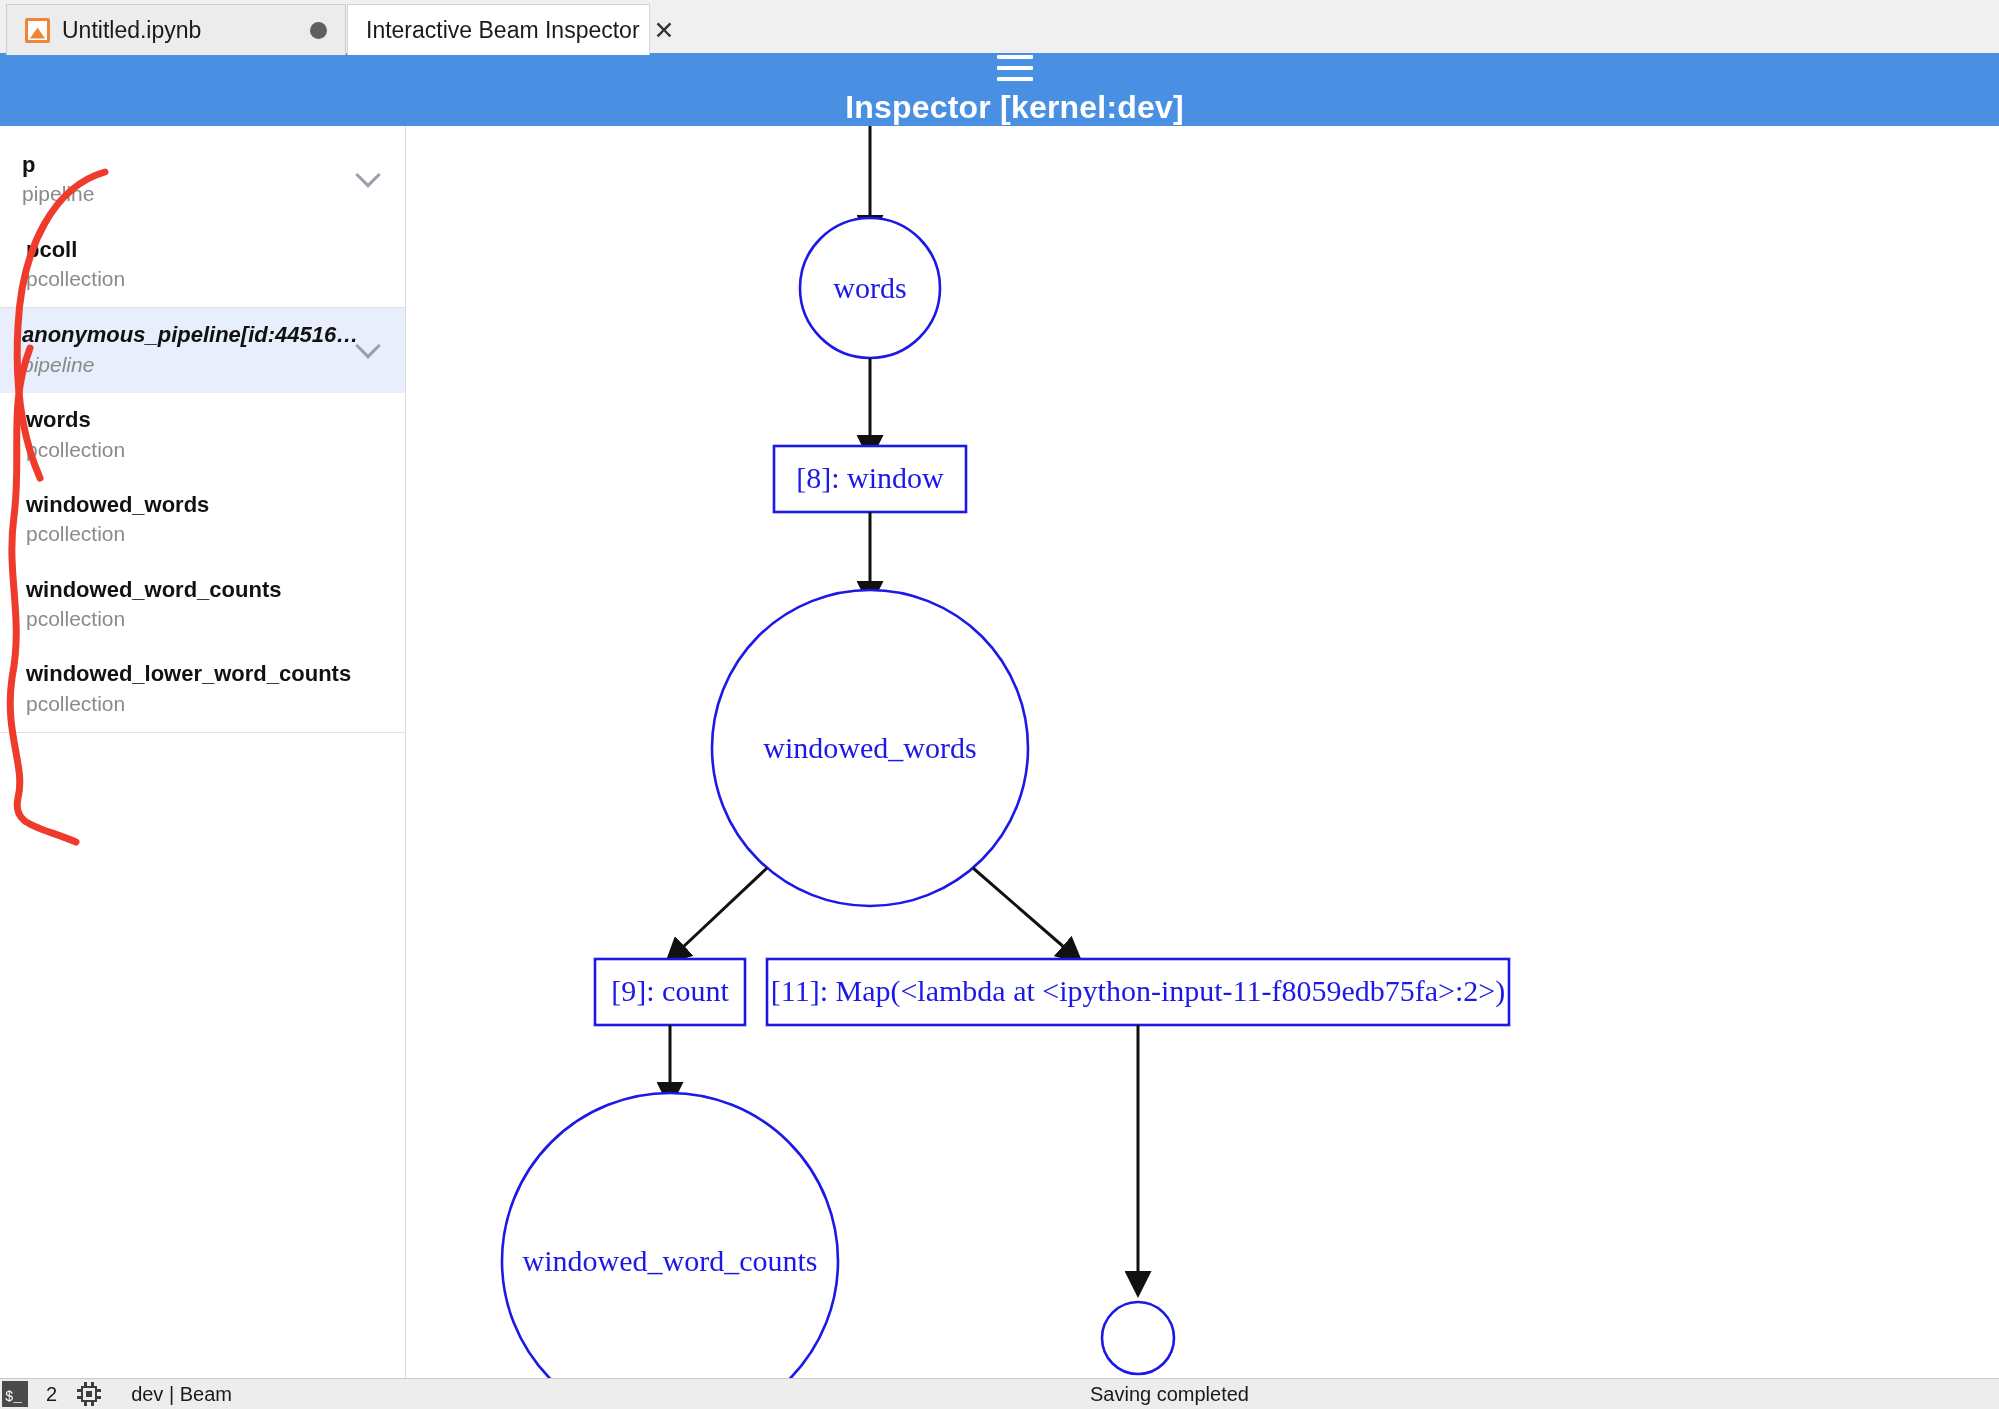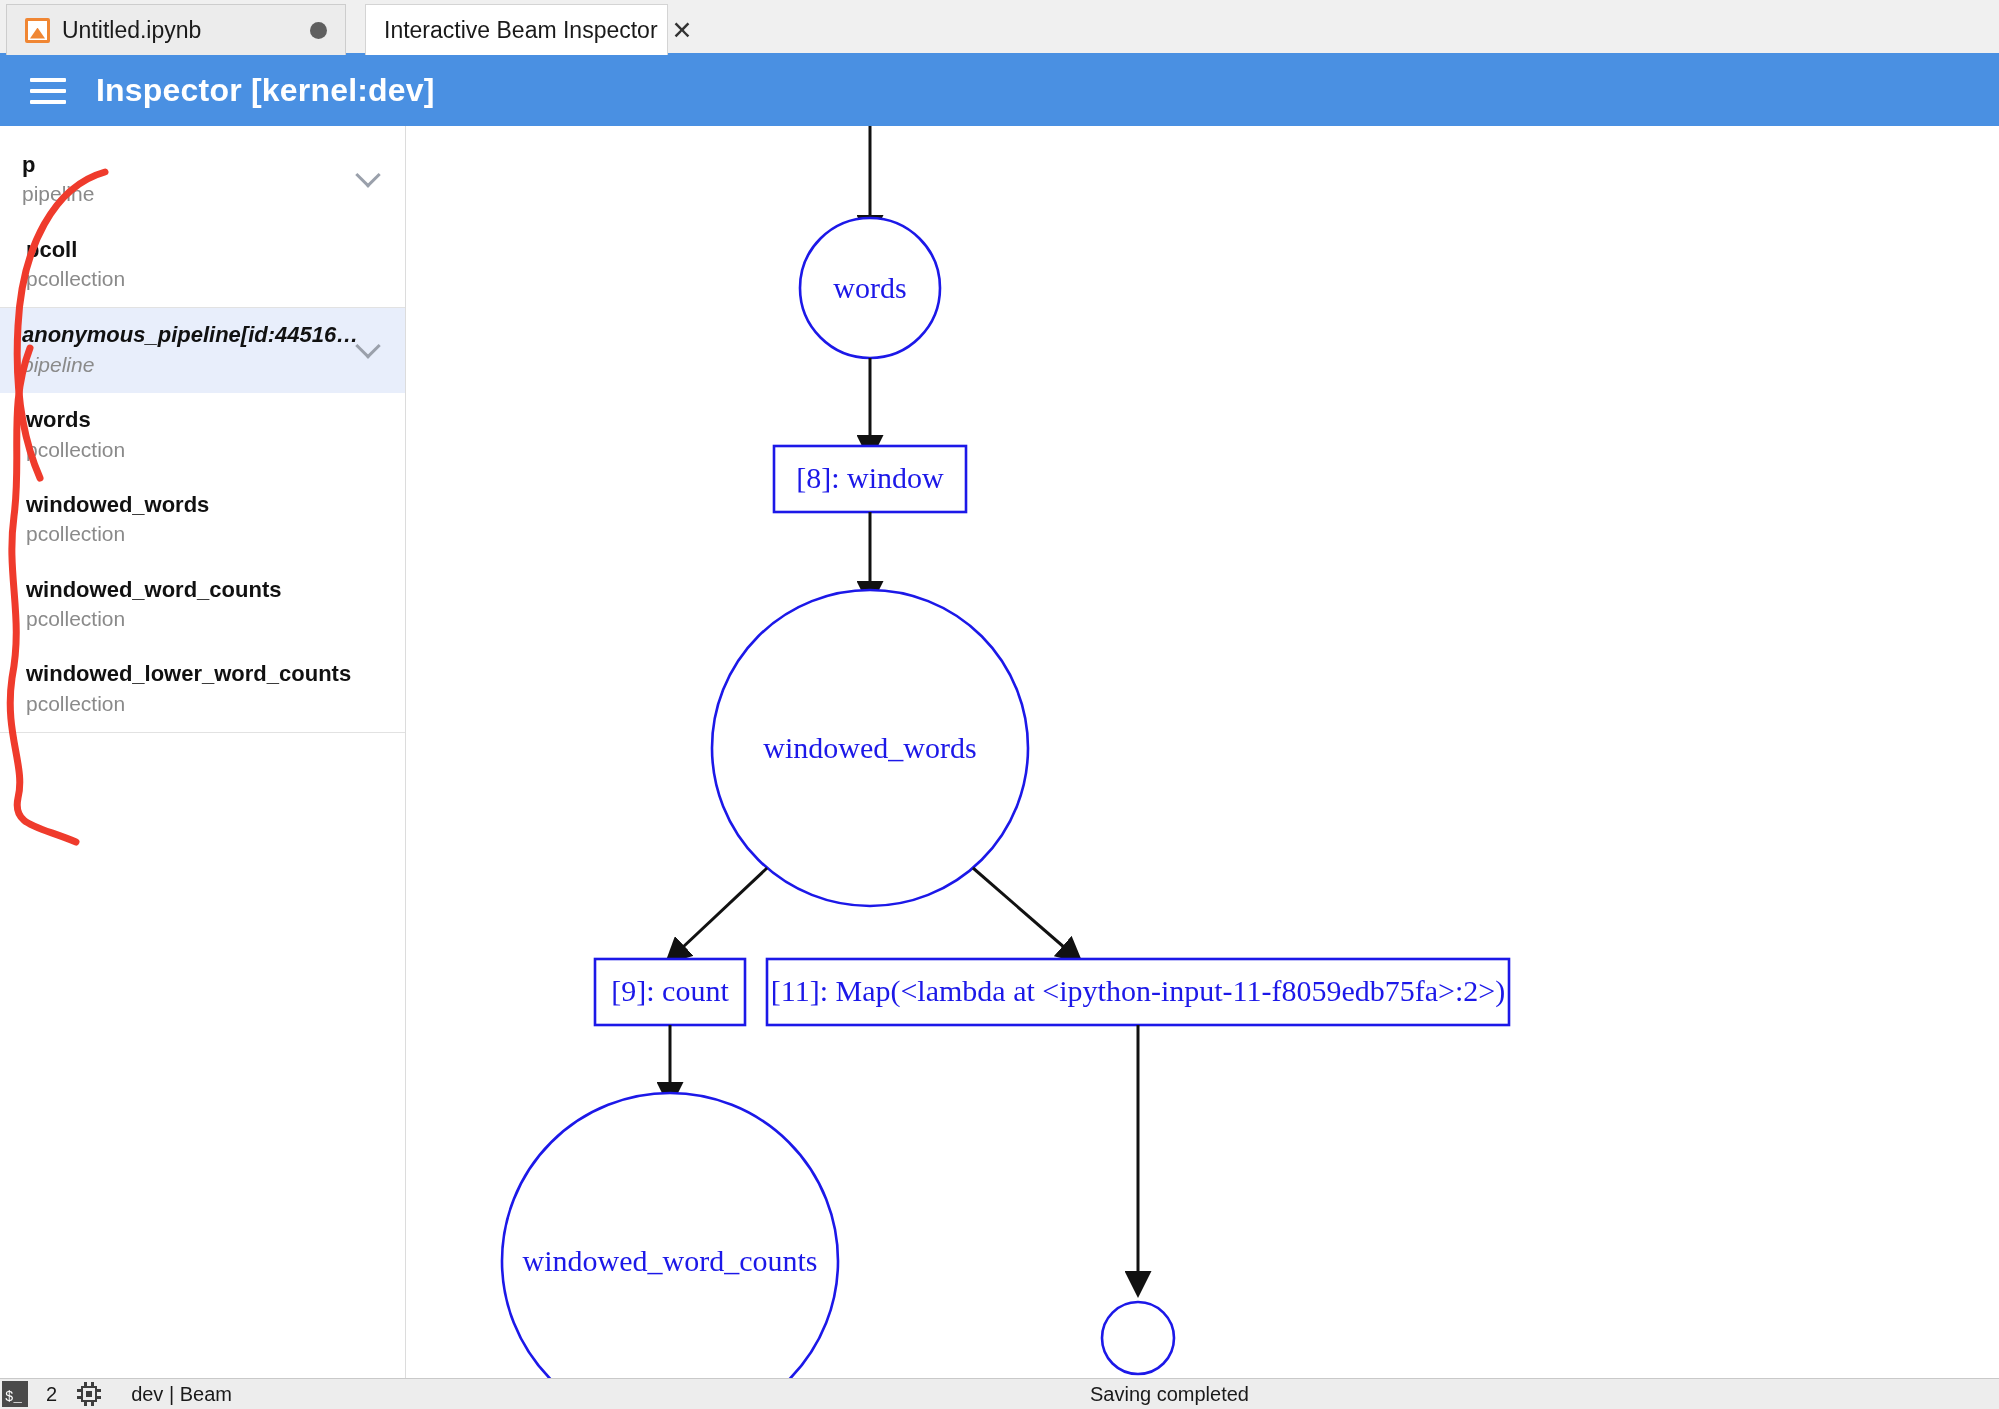--- a/index.html
+++ b/index.html
@@ -21,21 +21,21 @@
     position: absolute; top: 4px; height: 51px;
     display: flex; align-items: center; gap: 12px;
     padding: 0 18px;
     font-size: 23px; color: #1a1a1a;
     border: 1px solid #cdcdcd; border-bottom: none;
     cursor: pointer;
   }
   .tab.inactive { background: #ececec; text-align: right; }
   .tab.active { background: #ffffff; border-color: #d4d4d4; }
   #tab-notebook { left: 6px; width: 340px; }
-  #tab-inspector { left: 365px; width: 303px; }
+  #tab-inspector { left: 347px; width: 303px; }
 
   .nb-icon {
     width: 25px; height: 25px; flex: 0 0 25px;
     border: 3px solid #f08633; background: #ffffff;
     position: relative; border-radius: 2px;
   }
   .nb-icon::after {
     content: ""; position: absolute; left: 2px; right: 2px; bottom: 1px;
     height: 11px; background: #f08633;
     clip-path: polygon(0% 100%, 50% 0%, 100% 100%);
@@ -47,21 +47,21 @@
   }
   .tab-close {
     font-size: 25px; color: #333; line-height: 1;
     margin-left: 2px; font-family: "Liberation Sans", sans-serif;
   }
 
   
   .header {
     position: absolute; left: 0; top: 55px; width: 1999px; height: 71px;
     background: #4a90e2;
-    display: flex; align-items: center; gap: 30px; padding-left: 30px;
+    display: flex; align-items: center; gap: 30px; padding-left: 30px; flex-direction: column;
   }
   .hamburger { width: 36px; height: 26px; position: relative; cursor: pointer; }
   .hamburger span {
     position: absolute; left: 0; width: 36px; height: 4px; background: #fff; border-radius: 1px;
   }
   .hamburger span:nth-child(1) { top: 0; }
   .hamburger span:nth-child(2) { top: 11px; }
   .hamburger span:nth-child(3) { top: 22px; }
   .header-title {
     color: #ffffff; font-size: 32px; font-weight: bold; letter-spacing: .2px;

